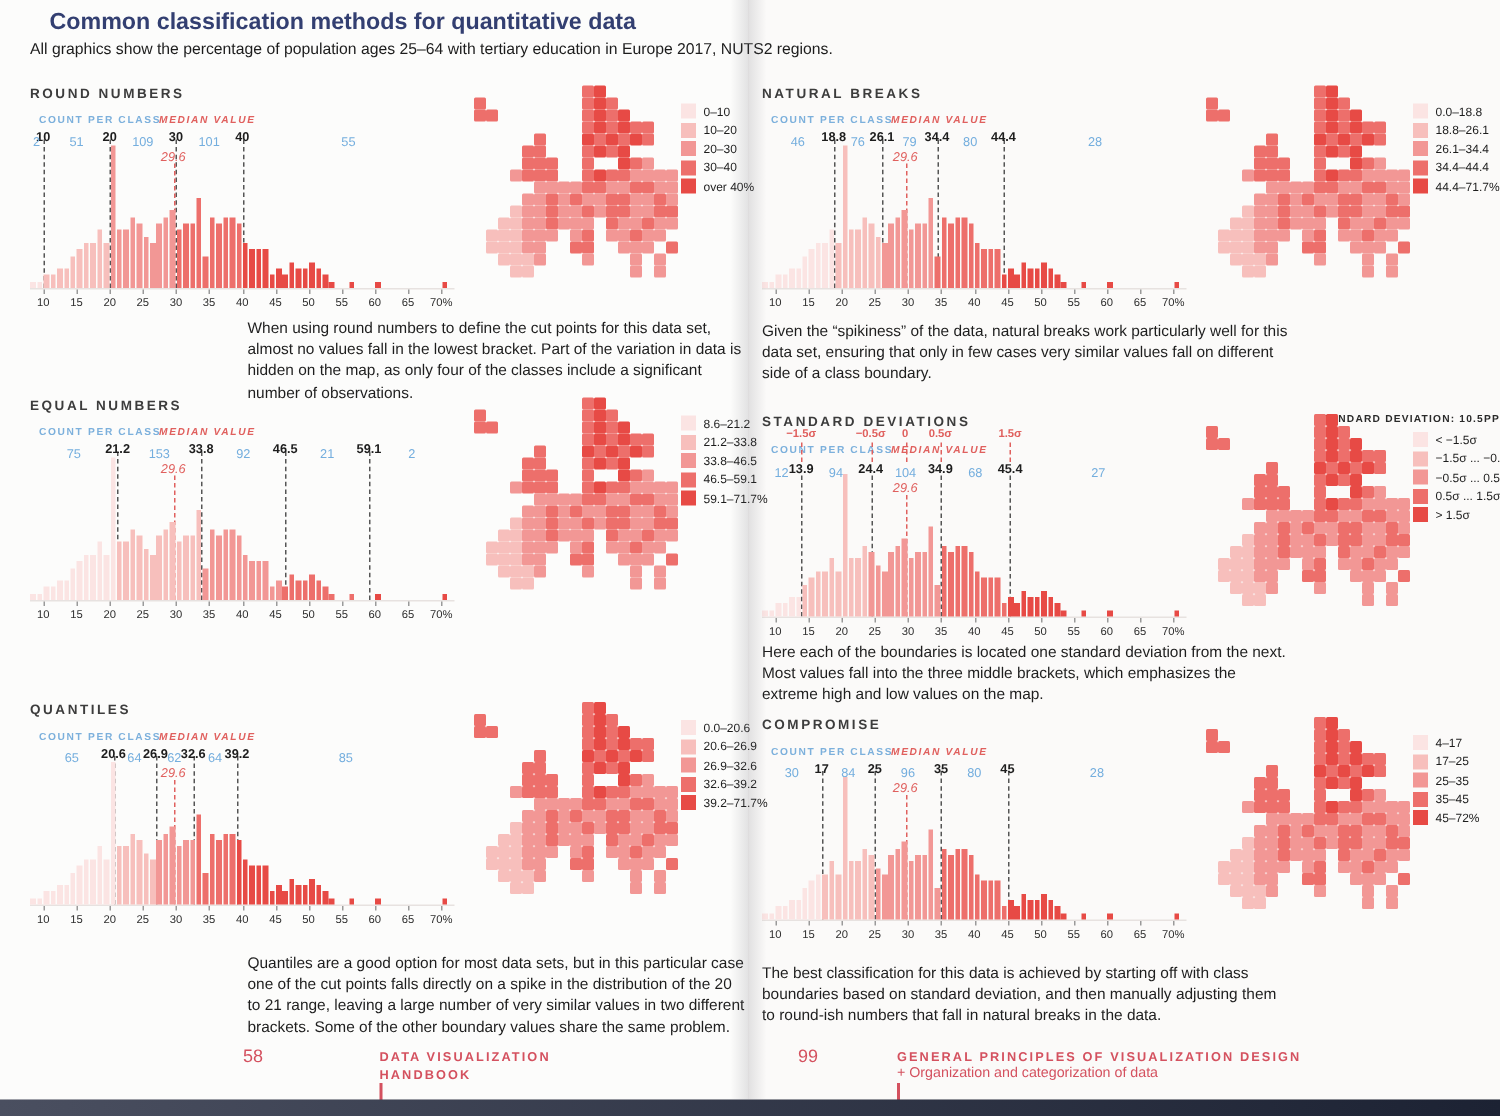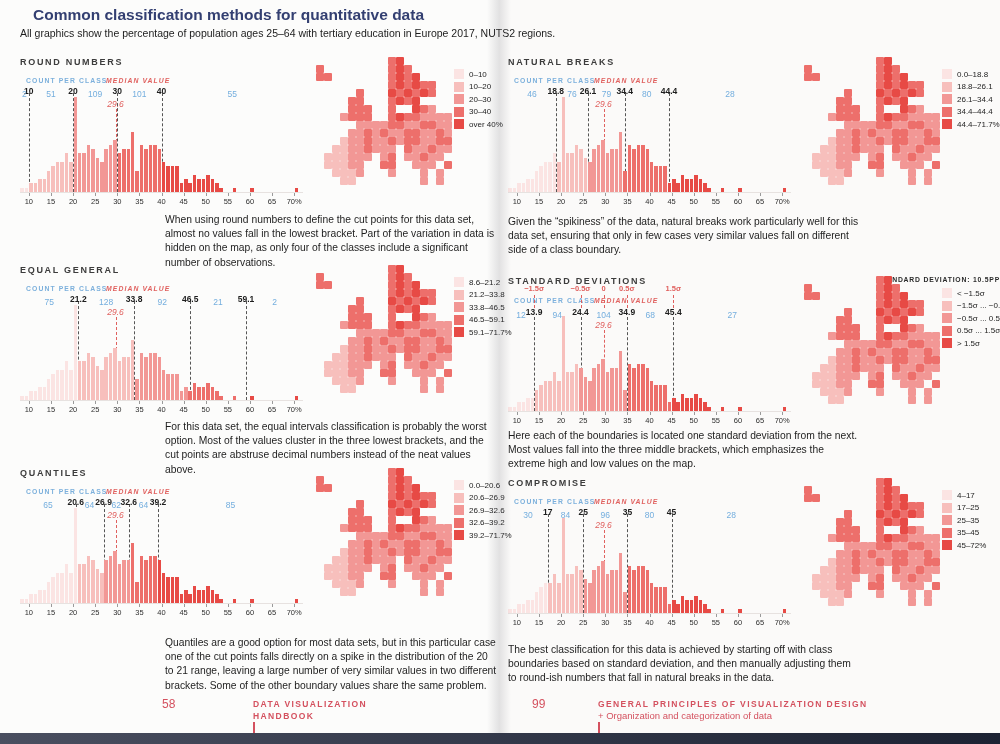--- a/index.html
+++ b/index.html
@@ -307,33 +307,33 @@
         <span class="legend-label">30–40</span>
       </div>
       <div class="legend-row">
         <span class="legend-swatch" style="background: rgb(231, 74, 69);"></span>
         <span class="legend-label">over 40%</span>
       </div>
     </div>
     <div class="abs caption" style="left: 145px; top: 156px; width: 332px;">When using round numbers to define the cut points for this data set, almost no values fall in the lowest bracket. Part of the variation in data is hidden on the map, as only four of the classes include a significant number of observations.</div>
   </div>
 <div class="panel" style="left:20px;top:265px">
-    <div class="abs p-title" style="left: 0px; top: 0px;">EQUAL GENERAL</div>
+    <div class="abs p-title" style="left: 0px; top: 0px;">EQUAL NUMBERS</div>
     <div class="abs lbl-count" style="left: 6px; top: 20px;">COUNT PER CLASS</div>
     <div class="abs lbl-median" style="left: 86px; top: 20px;">MEDIAN VALUE</div>
     <div class="abs cut-line" style="left: 58.4px; top: 36px; height: 99px;"></div>
     <div class="abs cut-label" style="left: 58.4px; top: 29px;">21.2</div>
     <div class="abs cut-line" style="left: 114.1px; top: 36px; height: 99px;"></div>
     <div class="abs cut-label" style="left: 114.1px; top: 29px;">33.8</div>
     <div class="abs cut-line" style="left: 170.2px; top: 36px; height: 99px;"></div>
     <div class="abs cut-label" style="left: 170.2px; top: 29px;">46.5</div>
     <div class="abs cut-line" style="left: 226px; top: 36px; height: 99px;"></div>
     <div class="abs cut-label" style="left: 226px; top: 29px;">59.1</div>
     <div class="abs count-label" style="left: 29.2px; top: 32px;">75</div>
-    <div class="abs count-label" style="left: 86.2px; top: 32px;">128</div>
+    <div class="abs count-label" style="left: 86.2px; top: 32px;">153</div>
     <div class="abs count-label" style="left: 142.2px; top: 32px;">92</div>
     <div class="abs count-label" style="left: 198.1px; top: 32px;">21</div>
     <div class="abs count-label" style="left: 254.5px; top: 32px;">2</div>
     <div class="abs median-line" style="left: 95.5px; top: 52px; height: 83px;"></div>
     <div class="abs median-label" style="left: 95.5px; top: 42px;">29.6</div>
     <div class="abs baseline" style="left: 0px; top: 135px; width: 283px;"></div>
     <div class="abs " style="left: 0px; top: 0px;">
       <div class="abs bar" style="left: 0.4px; top: 130.7px; height: 4.3px; background: rgb(251, 228, 227);"></div>
       <div class="abs bar" style="left: 4.8px; top: 130.7px; height: 4.3px; background: rgb(251, 228, 227);"></div>
       <div class="abs bar" style="left: 9.2px; top: 126.4px; height: 8.6px; background: rgb(251, 228, 227);"></div>
@@ -565,21 +565,20 @@
       </div>
       <div class="legend-row">
         <span class="legend-swatch" style="background: rgb(237, 111, 107);"></span>
         <span class="legend-label">46.5–59.1</span>
       </div>
       <div class="legend-row">
         <span class="legend-swatch" style="background: rgb(231, 74, 69);"></span>
         <span class="legend-label">59.1–71.7%</span>
       </div>
     </div>
-    <div class="abs caption" style="left: 145px; top: 155px; width: 332px;">For this data set, the equal intervals classification is probably the worst option. Most of the values cluster in the three lowest brackets, and the cut points are abstruse decimal numbers instead of the neat values above.</div>
   </div>
 <div class="panel" style="left:20px;top:468px">
     <div class="abs p-title" style="left: 0px; top: 0px;">QUANTILES</div>
     <div class="abs lbl-count" style="left: 6px; top: 20px;">COUNT PER CLASS</div>
     <div class="abs lbl-median" style="left: 86px; top: 20px;">MEDIAN VALUE</div>
     <div class="abs cut-line" style="left: 55.7px; top: 36px; height: 99px;"></div>
     <div class="abs cut-label" style="left: 55.7px; top: 29px;">20.6</div>
     <div class="abs cut-line" style="left: 83.6px; top: 36px; height: 99px;"></div>
     <div class="abs cut-label" style="left: 83.6px; top: 29px;">26.9</div>
     <div class="abs cut-line" style="left: 108.8px; top: 36px; height: 99px;"></div>

